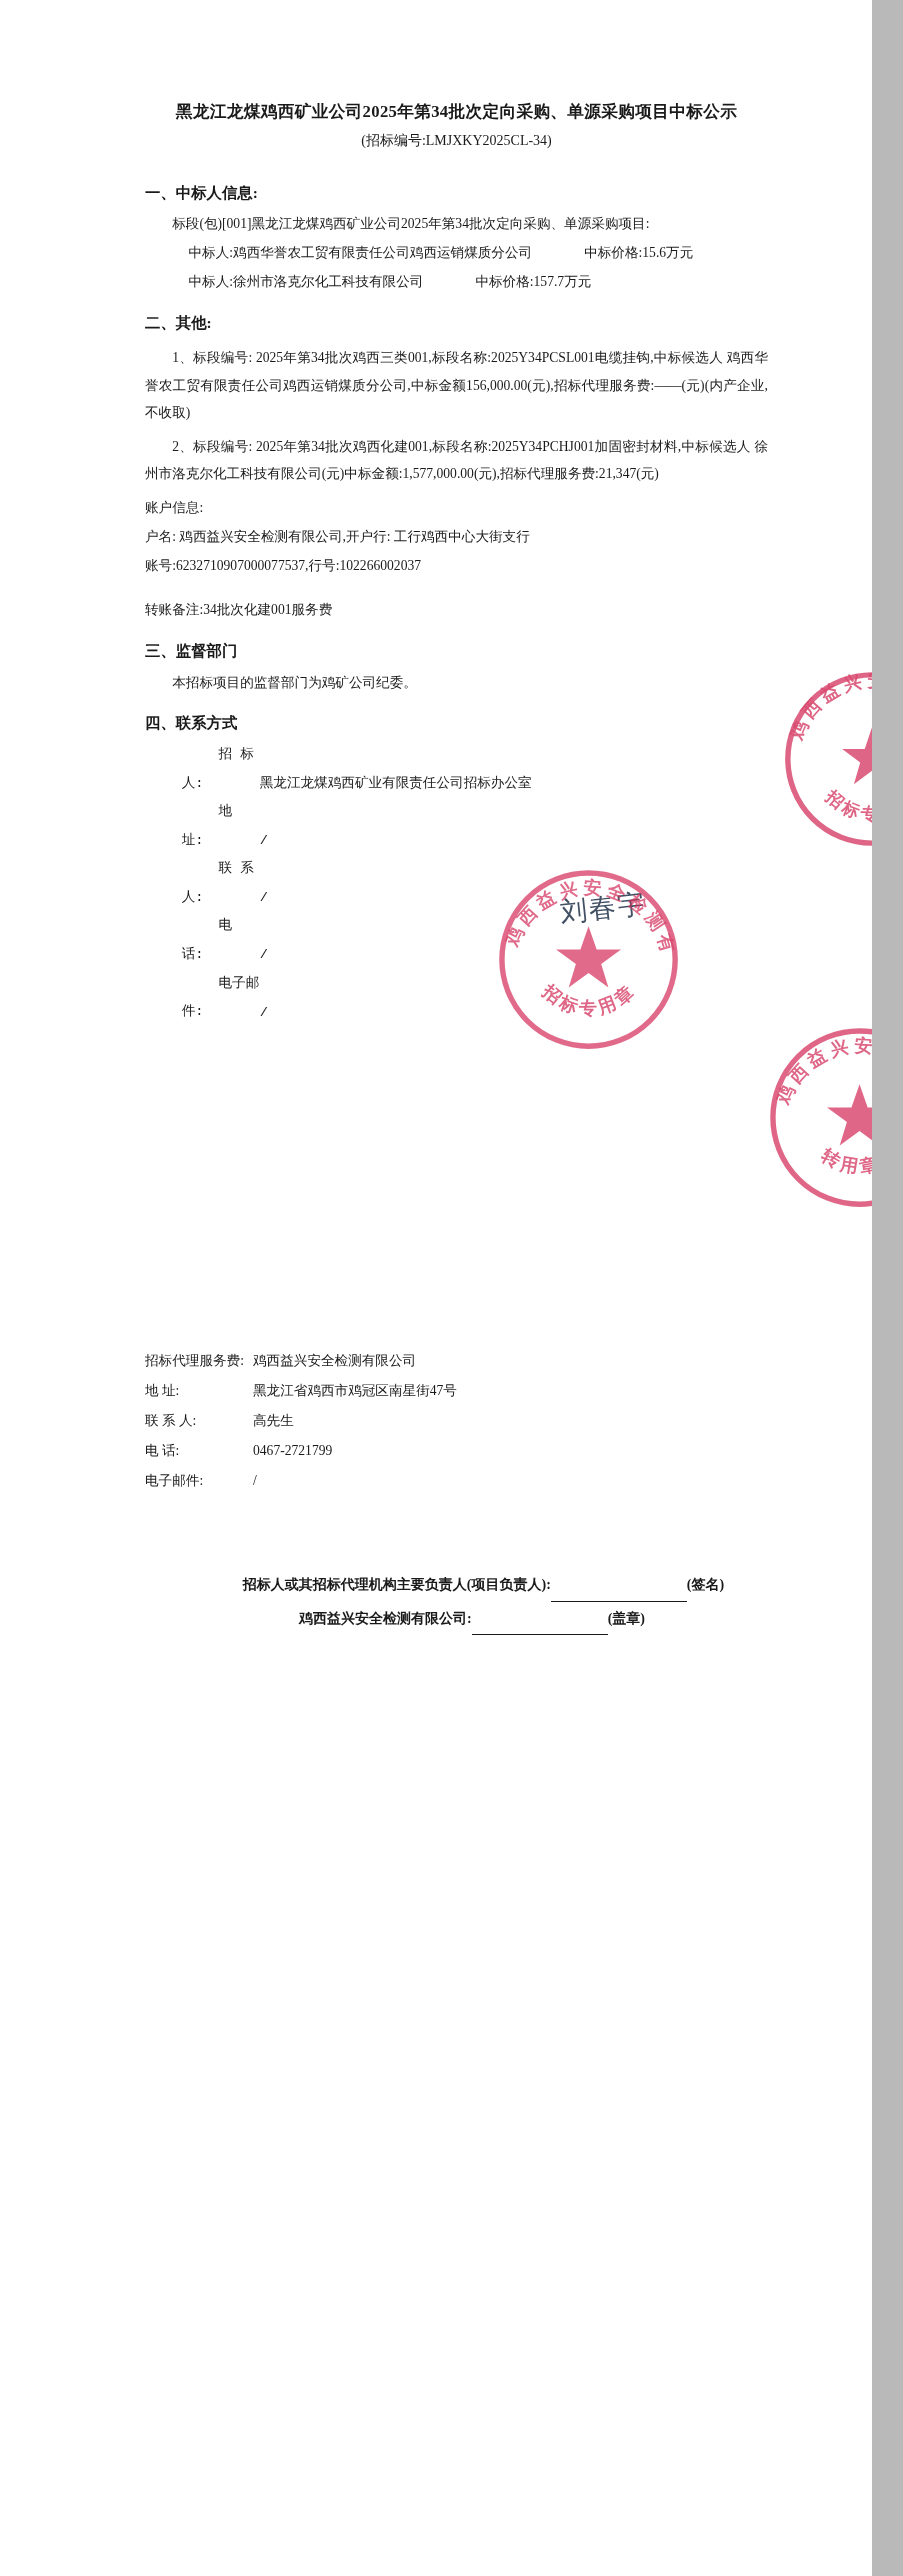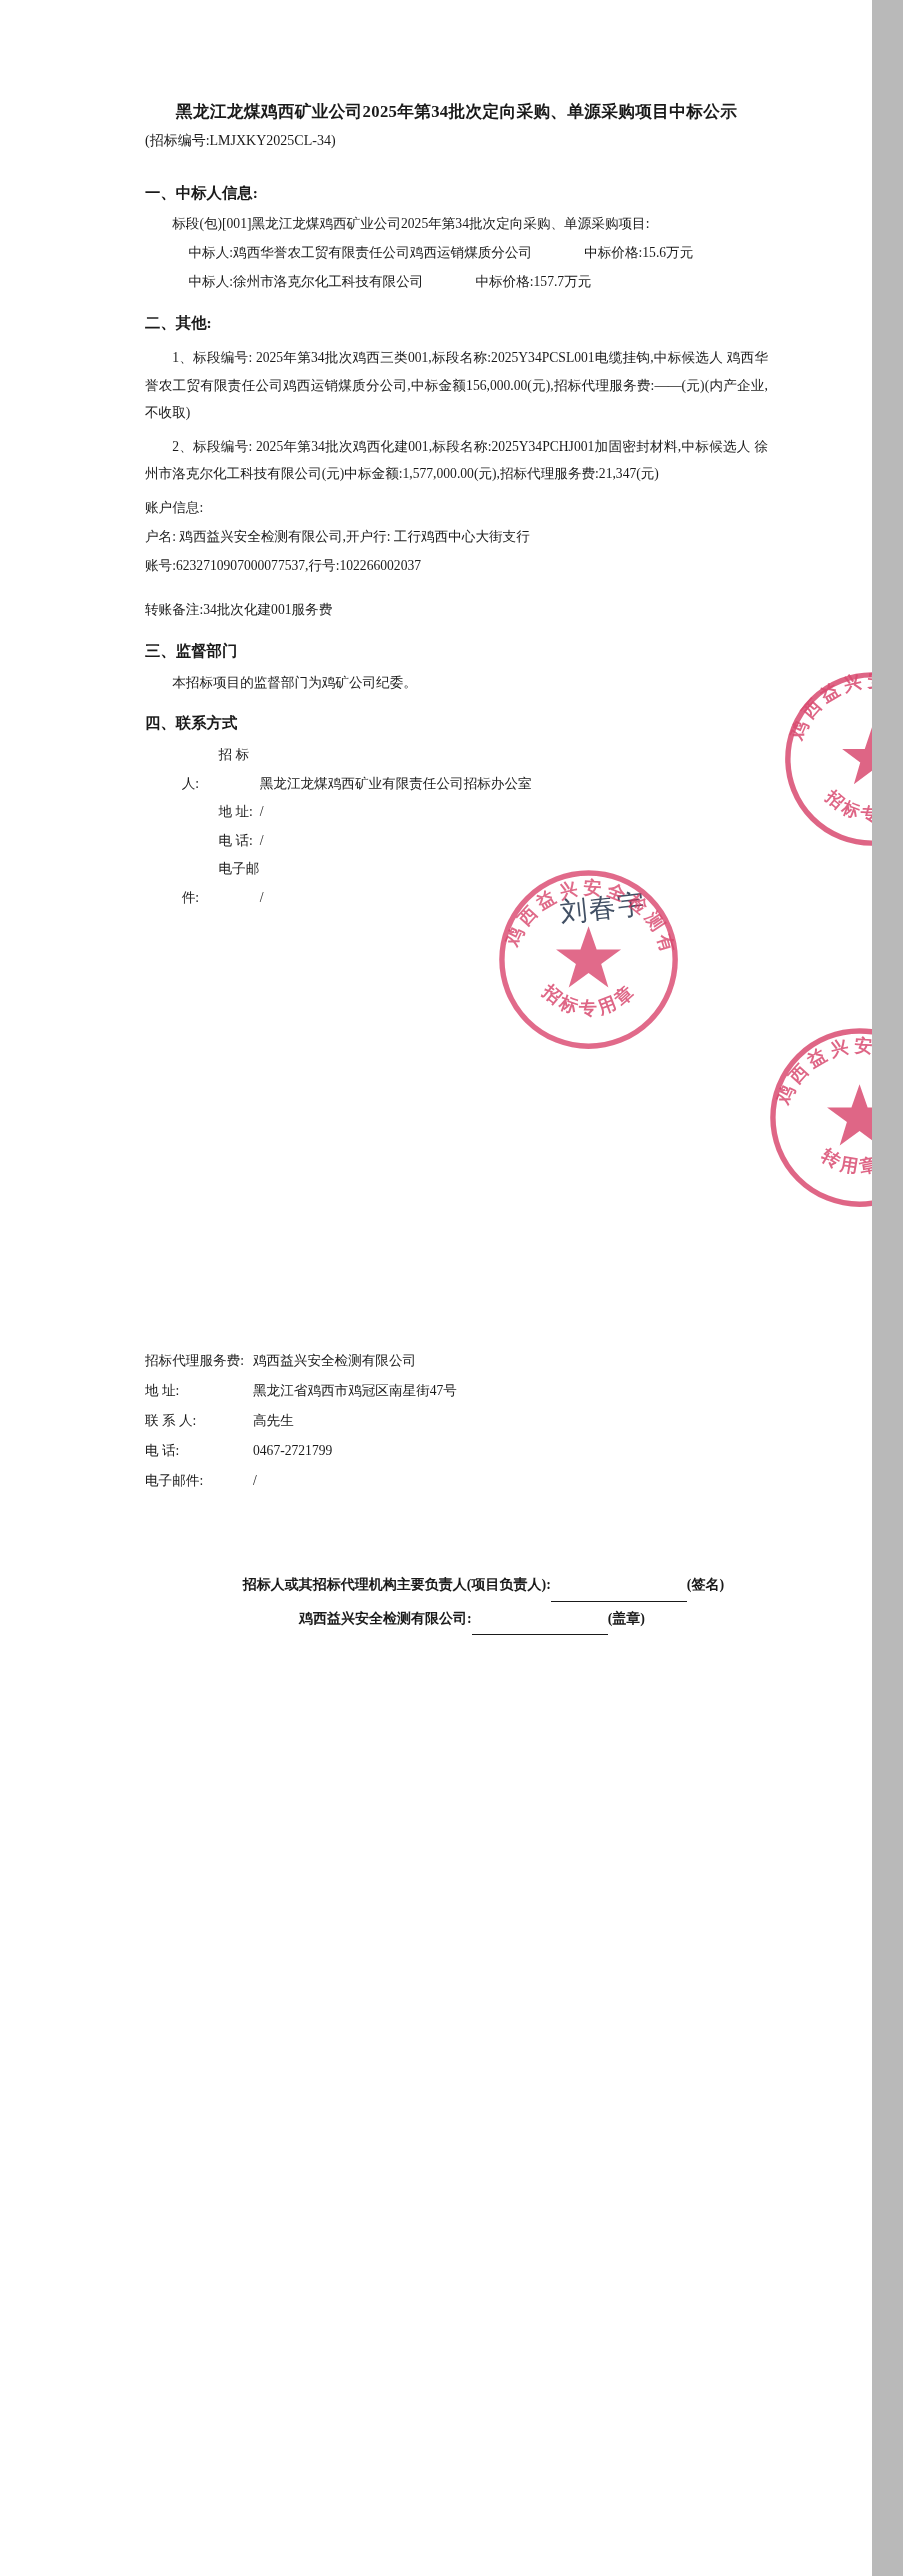--- a/index.html
+++ b/index.html
@@ -41,21 +41,21 @@
   }
   .title {
     text-align: center;
     font-weight: bold;
     font-size: 16.7px;
     letter-spacing: 0.3px;
     line-height: 1.6;
     margin-bottom: 1.8px;
   }
   .subtitle {
-    text-align: left;
+    text-align: center;
     font-size: 14px;
     margin-bottom: 23.5px;
   }
   .h2 {
     font-weight: bold;
     font-size: 15.4px;
     margin-top: 12.6px;
     margin-bottom: 3.6px;
   }
   .p {
@@ -81,20 +81,21 @@
     font-size: 13.6px;
     line-height: 2.0;
     margin: 1.8px 0;
   }
   .price-gap { display: inline-block; width: 52px; }
   .contact-block { margin-top: 3.6px; }
   .contact-line {
     text-indent: 2.7em;
     font-size: 13.6px;
     line-height: 2.1;
+    font-family: Liberation Mono, monospace;
   }
   .agency {
     position: absolute;
     left: 145px;
     top: 1346px;
     width: 623px;
     color: #1a1a1a;
     font-size: 13.6px;
   }
   .agency-row {
@@ -181,20 +182,23 @@
       <div class="p">本招标项目的监督部门为鸡矿公司纪委。</div>
 
       <div class="h2">四、联系方式</div>
 
       <div class="contact-block">
         <div class="contact-line">
           <span class="agency-key">招 标 人:</span><span>黑龙江龙煤鸡西矿业有限责任公司招标办公室</span>
         </div>
         <div class="contact-line">
           <span class="agency-key">地 址:</span><span>/</span>
+        </div>
+        <div class="contact-line">
+          <span class="agency-key">联 系 人:</span><span>/</span>
         </div>
         <div class="contact-line">
           <span class="agency-key">电 话:</span><span>/</span>
         </div>
         <div class="contact-line">
           <span class="agency-key">电子邮件:</span><span>/</span>
         </div>
       </div>
     </div>
 

